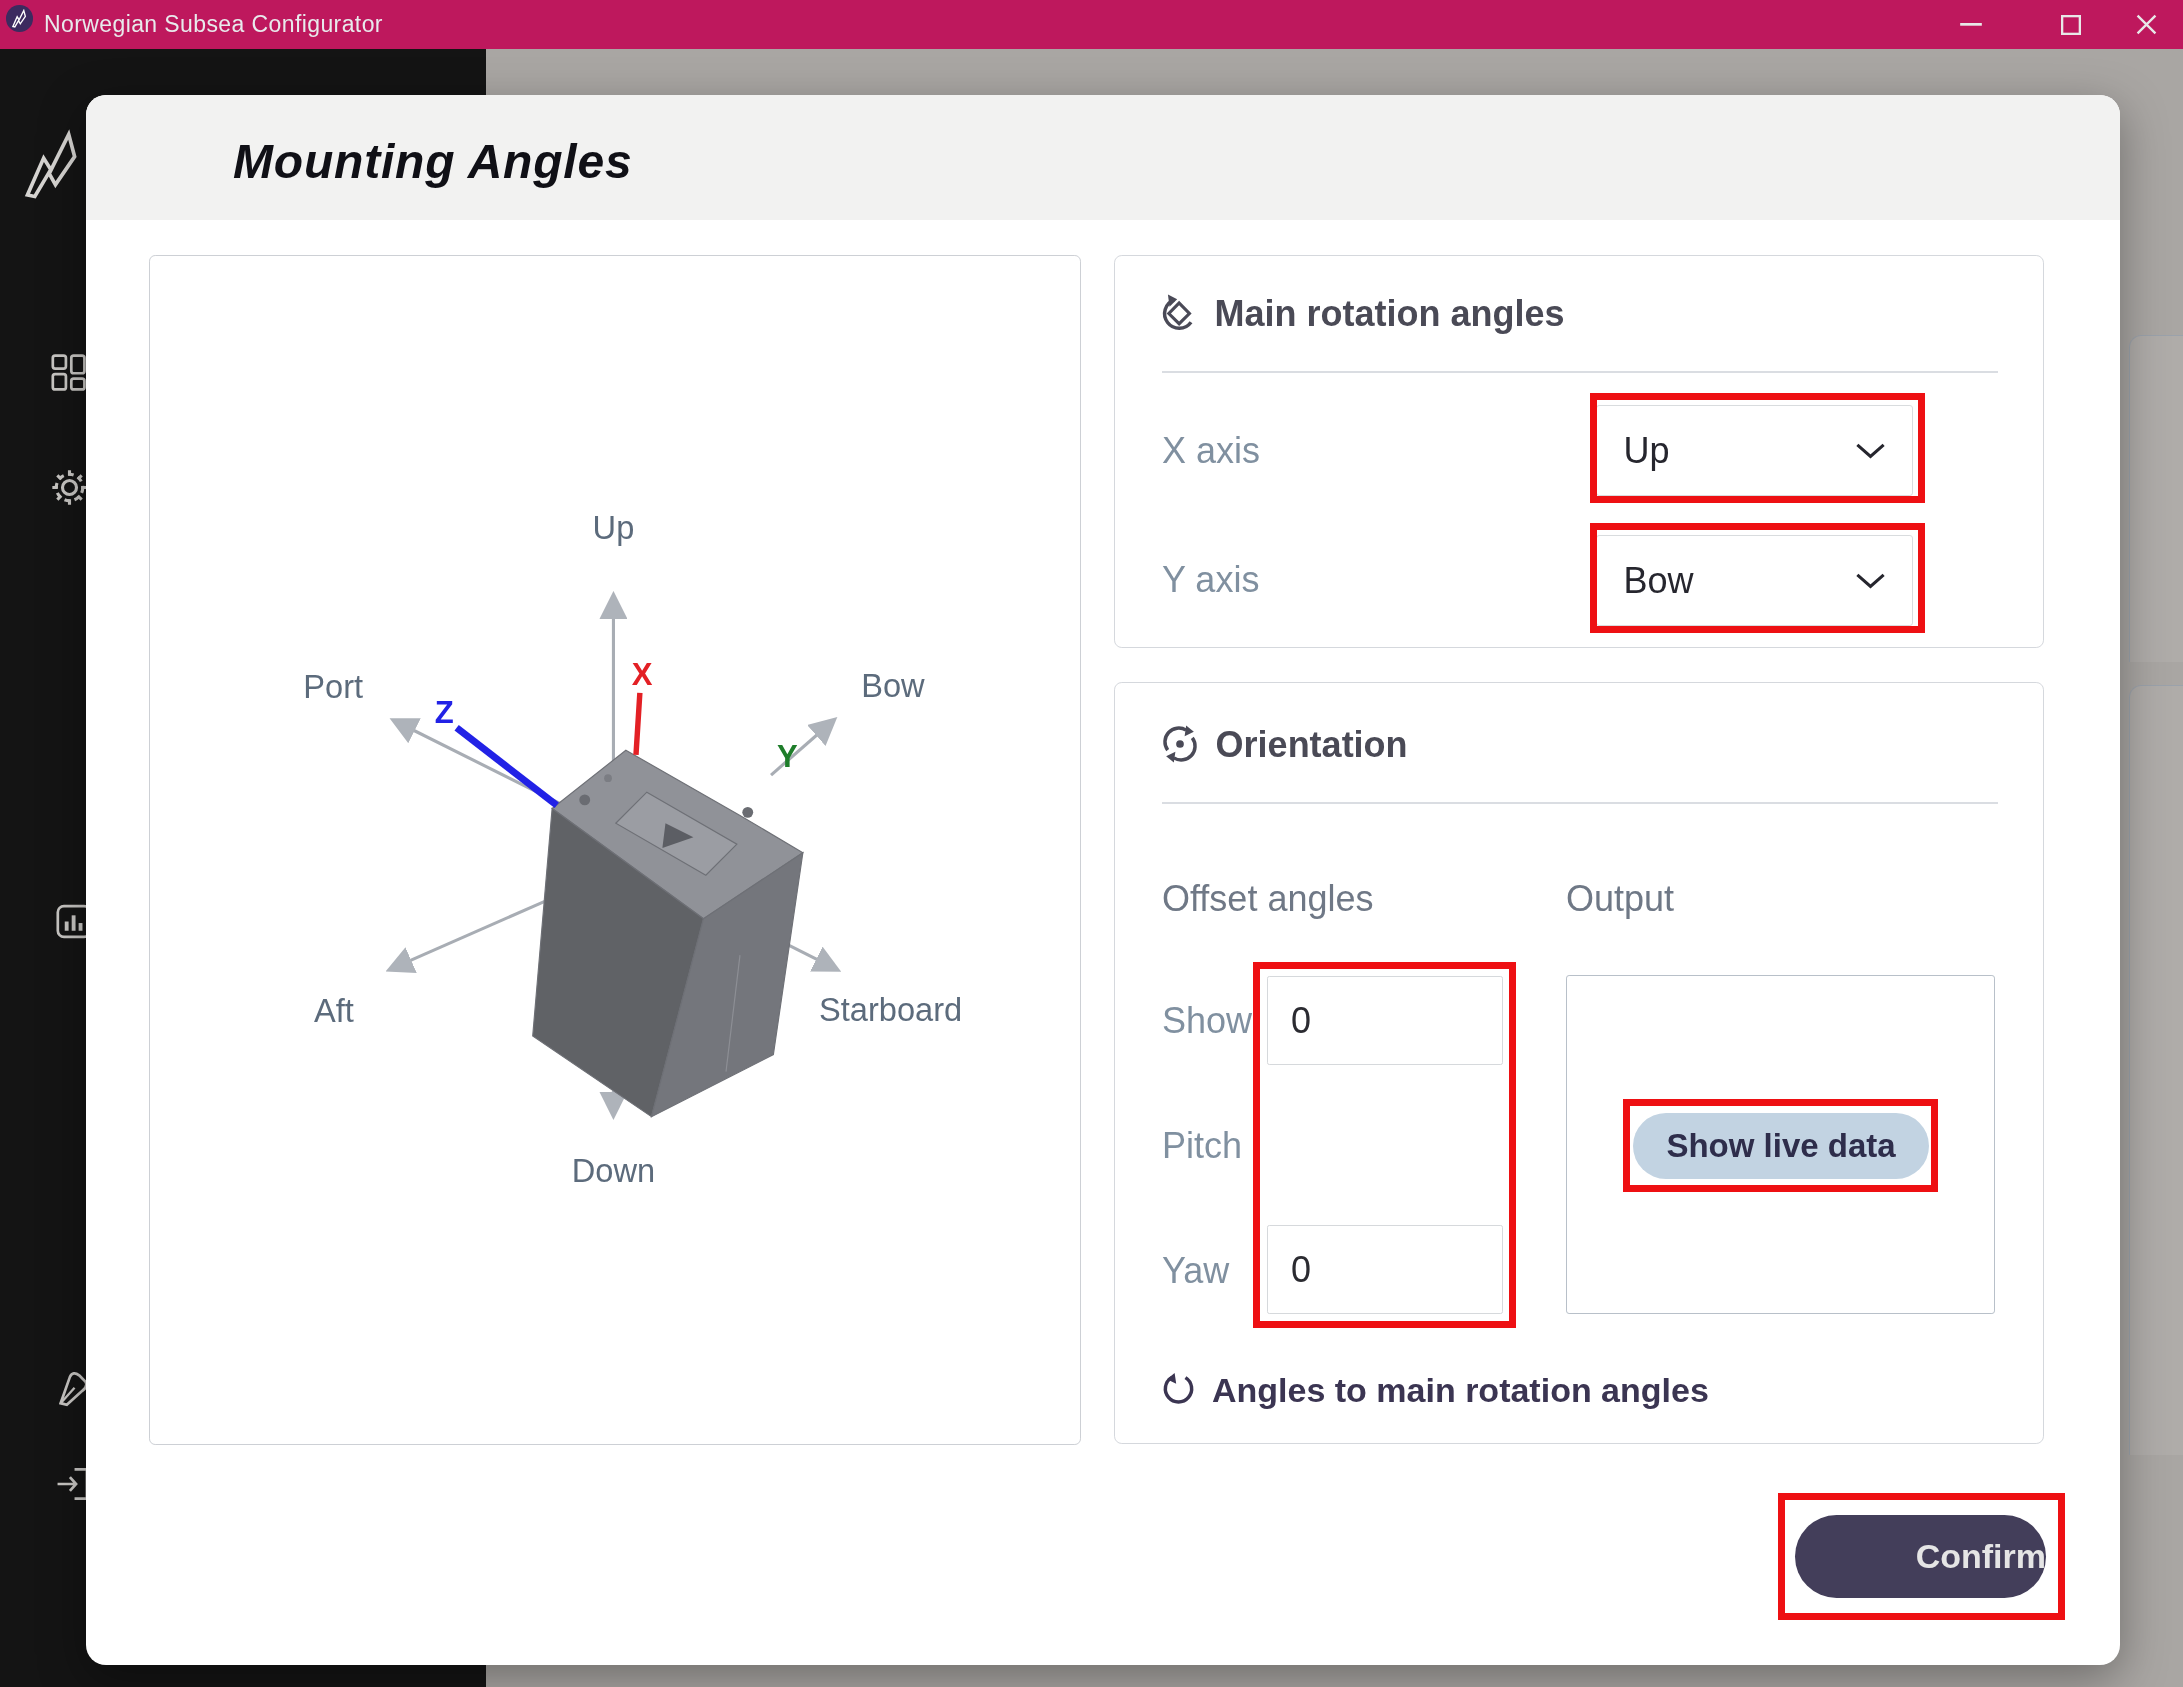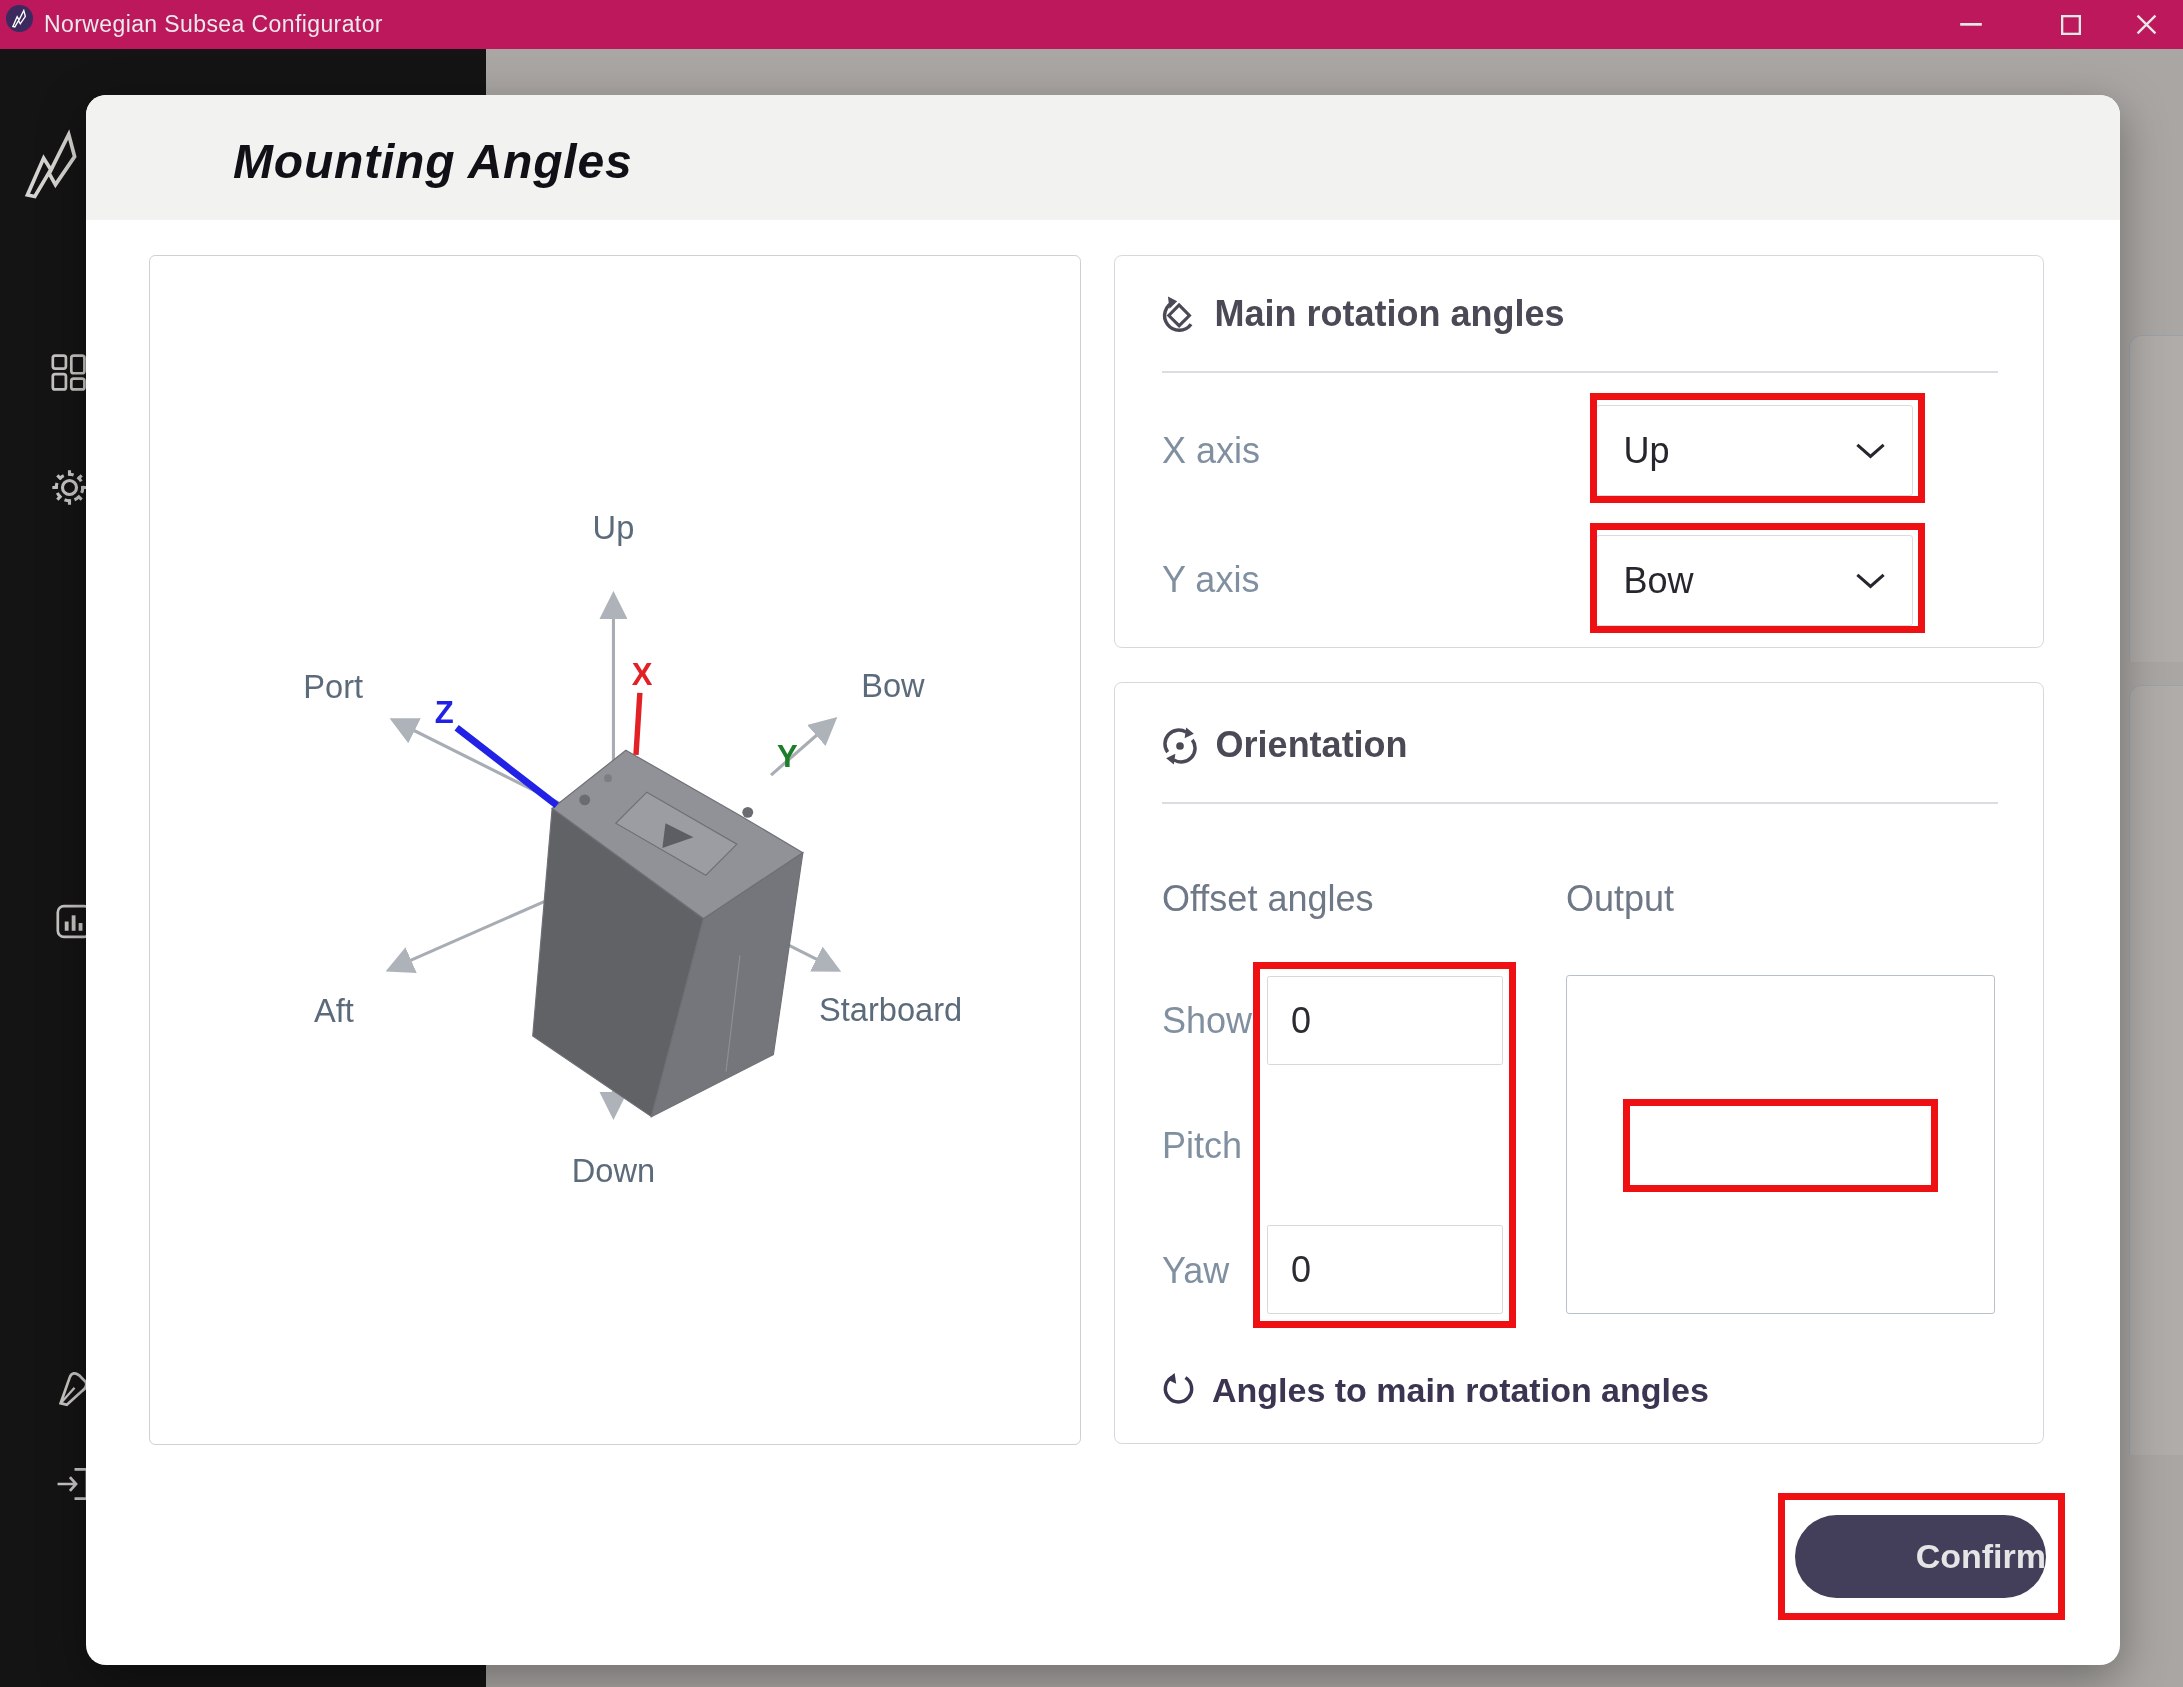--- a/index.html
+++ b/index.html
@@ -27,21 +27,21 @@
   
   .modal { position:absolute; left:86px; top:95px; width:2034px; height:1570px; background:#ffffff; border-radius:20px; z-index:10; box-shadow:0 14px 47px rgba(0,0,0,.35); }
   .modal-header { position:absolute; left:0; top:0; width:2034px; height:125px; background:#f2f2f1; border-radius:20px 20px 0 0; }
   .modal-title { position:absolute; left:147px; top:0; height:125px; line-height:133px; font-size:48px; font-weight:700; font-style:italic; color:#101016; letter-spacing:0.8px; }
 
   .panel { position:absolute; background:#fff; border:1.6px solid #d5d8dd; border-radius:7.8px; }
   .panel-3d { left:63px; top:160px; width:932px; height:1190px; border-color:#cdd0d5; border-radius:6.2px; }
   .panel-main { left:1028px; top:160px; width:930px; height:393px; }
   .panel-orient { left:1028px; top:587px; width:930px; height:762px; }
 
-  .sec-head { position:absolute; left:45px; display:flex; align-items:flex-end; gap:15.6px; }
+  .sec-head { position:absolute; left:45px; display:flex; align-items:flex-start; gap:15.6px; }
   .sec-title { font-size:36px; font-weight:700; color:#4a4a56; }
   .divider { position:absolute; left:47px; width:836px; height:1.6px; background:#dadde2; }
 
   .field-label { position:absolute; left:47px; transform:translateY(-50%); font-size:36px; color:#8090a0; }
   .col-label { position:absolute; transform:translateY(-50%); font-size:36px; color:#6f7886; }
 
   .dropdown { position:absolute; left:481px; width:317px; height:91px; background:#fff; border:1.6px solid #d9dcde; border-radius:3.1px; display:flex; align-items:center; cursor:pointer; }
   .dropdown .dd-text { margin-left:26.5px; font-size:36px; color:#26262e; }
   .dropdown svg { position:absolute; right:26.5px; top:50%; transform:translateY(-50%); }
 
@@ -245,20 +245,21 @@
     <input class="num-input" style="top: 293px;" value="0">
 
     <div class="field-label" style="top:463px;">Pitch</div>
 
     <div class="field-label" style="top:588px;">Yaw</div>
     <input class="num-input" style="top: 542px;" value="0">
 
     <div class="ann ann-in"></div>
 
     <div class="output-box"></div>
+    <button class="live-pill">Show live data</button>
     <div class="ann ann-live"></div>
 
     <button class="reset-row">
       <svg width="33" height="34" viewBox="0 0 42 44">
         <path d="M12,6 A17,17 0 1 0 30,6" fill="none" stroke="#3b3552" stroke-width="4.5"></path>
         <path d="M16,0 L6,8 L18,14 Z" fill="#3b3552"></path>
       </svg>
       <span class="reset-text">Angles to main rotation angles</span>
     </button>
   </div>

